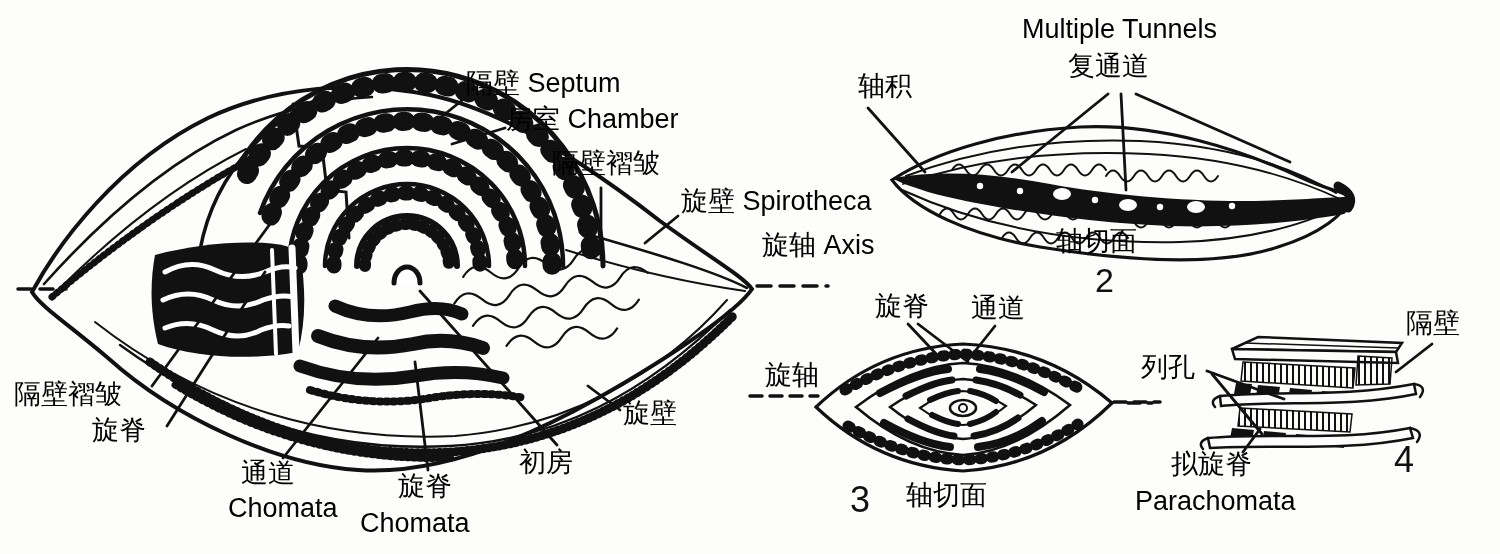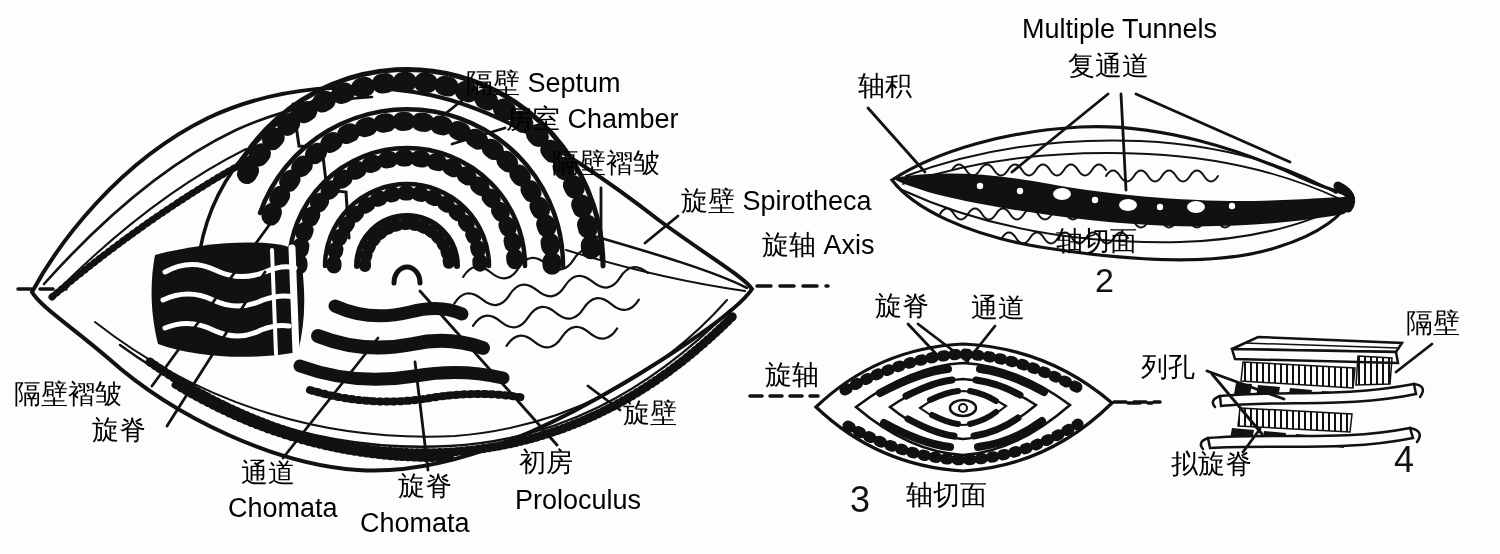--- a/index.html
+++ b/index.html
@@ -212,35 +212,35 @@
   <div class="lbl" style="left:552px;top:149px">隔壁褶皱</div>
   <div class="lbl" style="left:681px;top:187px">旋壁 Spirotheca</div>
   <div class="lbl" style="left:762px;top:231px">旋轴 Axis</div>
   <div class="lbl" style="left:14px;top:380px">隔壁褶皱</div>
   <div class="lbl" style="left:92px;top:416px">旋脊</div>
   <div class="lbl" style="left:241px;top:459px">通道</div>
   <div class="lbl" style="left:228px;top:494px">Chomata</div>
   <div class="lbl" style="left:398px;top:472px">旋脊</div>
   <div class="lbl" style="left:360px;top:509px">Chomata</div>
   <div class="lbl" style="left:519px;top:448px">初房</div>
-  <div class="lbl" style="left:515px;top:486px">Proloculus</div>
   <div class="lbl" style="left:623px;top:399px">旋壁</div>
 
   <div class="lbl" style="left:1022px;top:15px">Multiple Tunnels</div>
   <div class="lbl" style="left:1068px;top:52px">复通道</div>
   <div class="lbl" style="left:858px;top:72px">轴积</div>
   <div class="lbl" style="left:1056px;top:227px">轴切面</div>
   <div class="num" style="left:1095px;top:261px">2</div>
 
   <div class="lbl" style="left:875px;top:292px">旋脊</div>
   <div class="lbl" style="left:971px;top:294px">通道</div>
   <div class="lbl" style="left:765px;top:361px">旋轴</div>
   <div class="num" style="left:850px;top:479px;font-size:36px">3</div>
   <div class="lbl" style="left:906px;top:481px">轴切面</div>
 
   <div class="lbl" style="left:1130px;top:271px">
   </div>
   <div class="lbl" style="left:1406px;top:309px">隔壁</div>
   <div class="lbl" style="left:1141px;top:353px">列孔</div>
   <div class="lbl" style="left:1171px;top:450px">拟旋脊</div>
+  <div class="lbl" style="left:1135px;top:487px">Parachomata</div>
   <div class="num" style="left:1394px;top:439px;font-size:36px">4</div>
 
 </div>
 
 </body></html>

